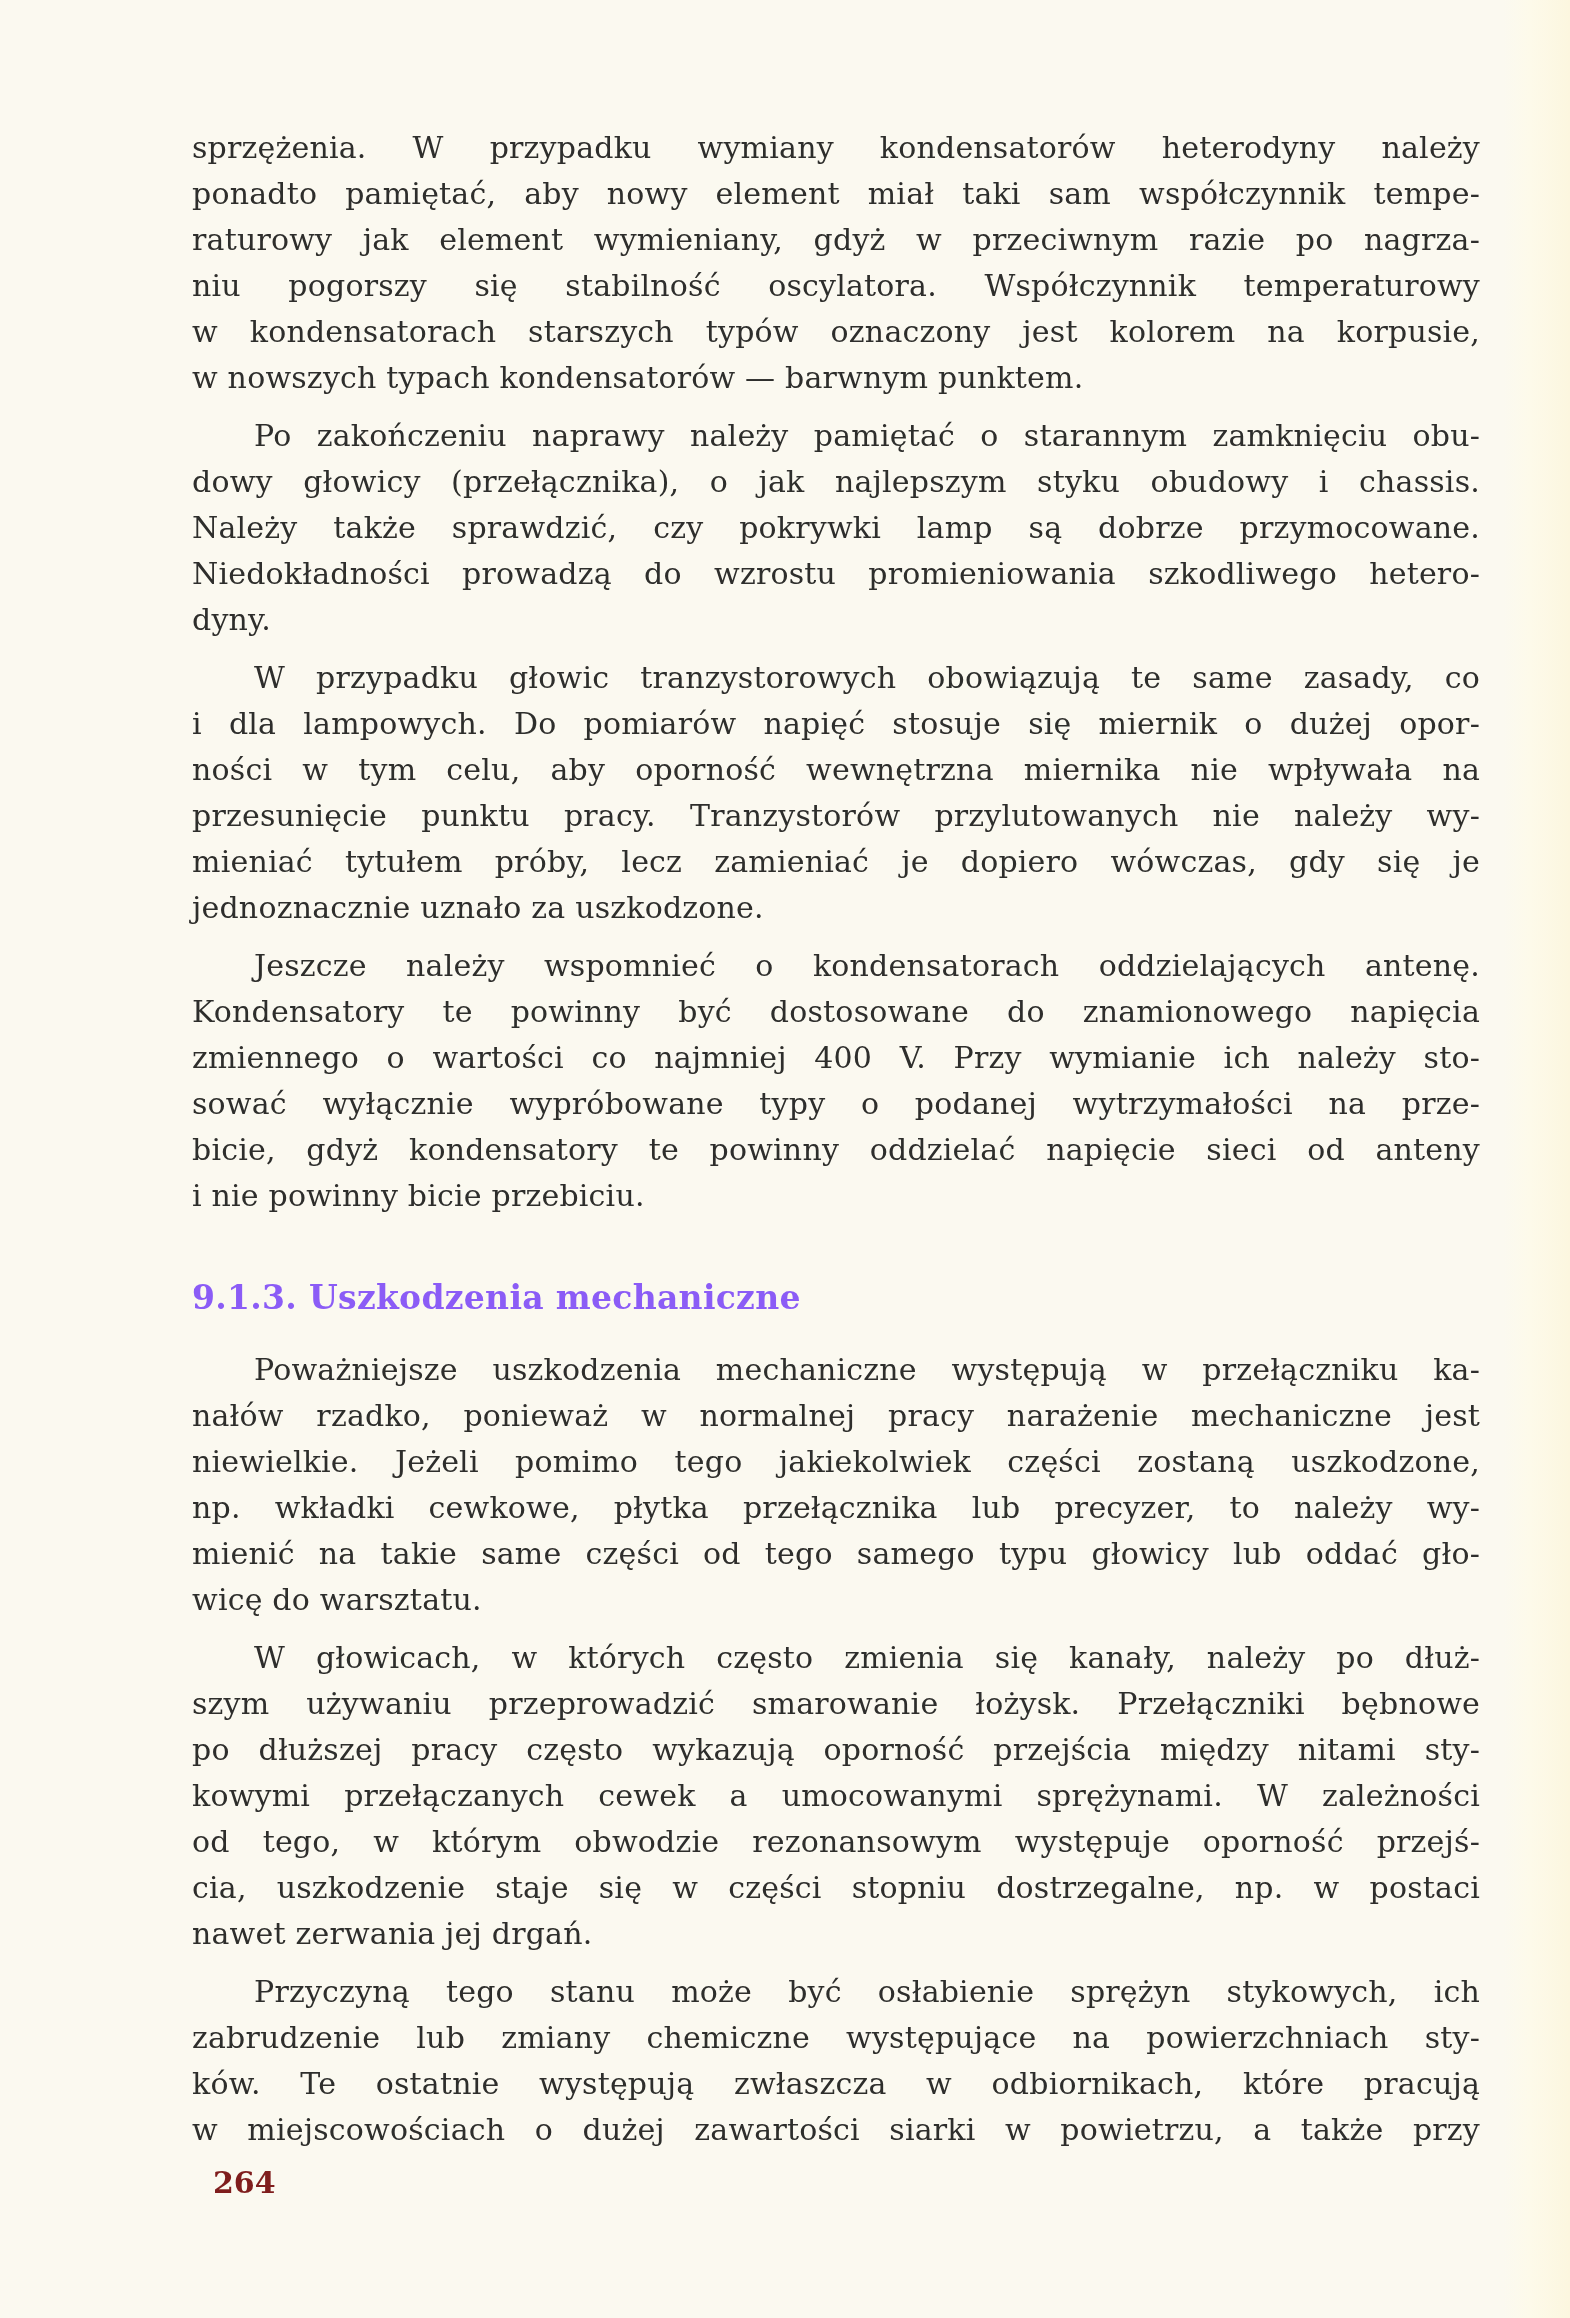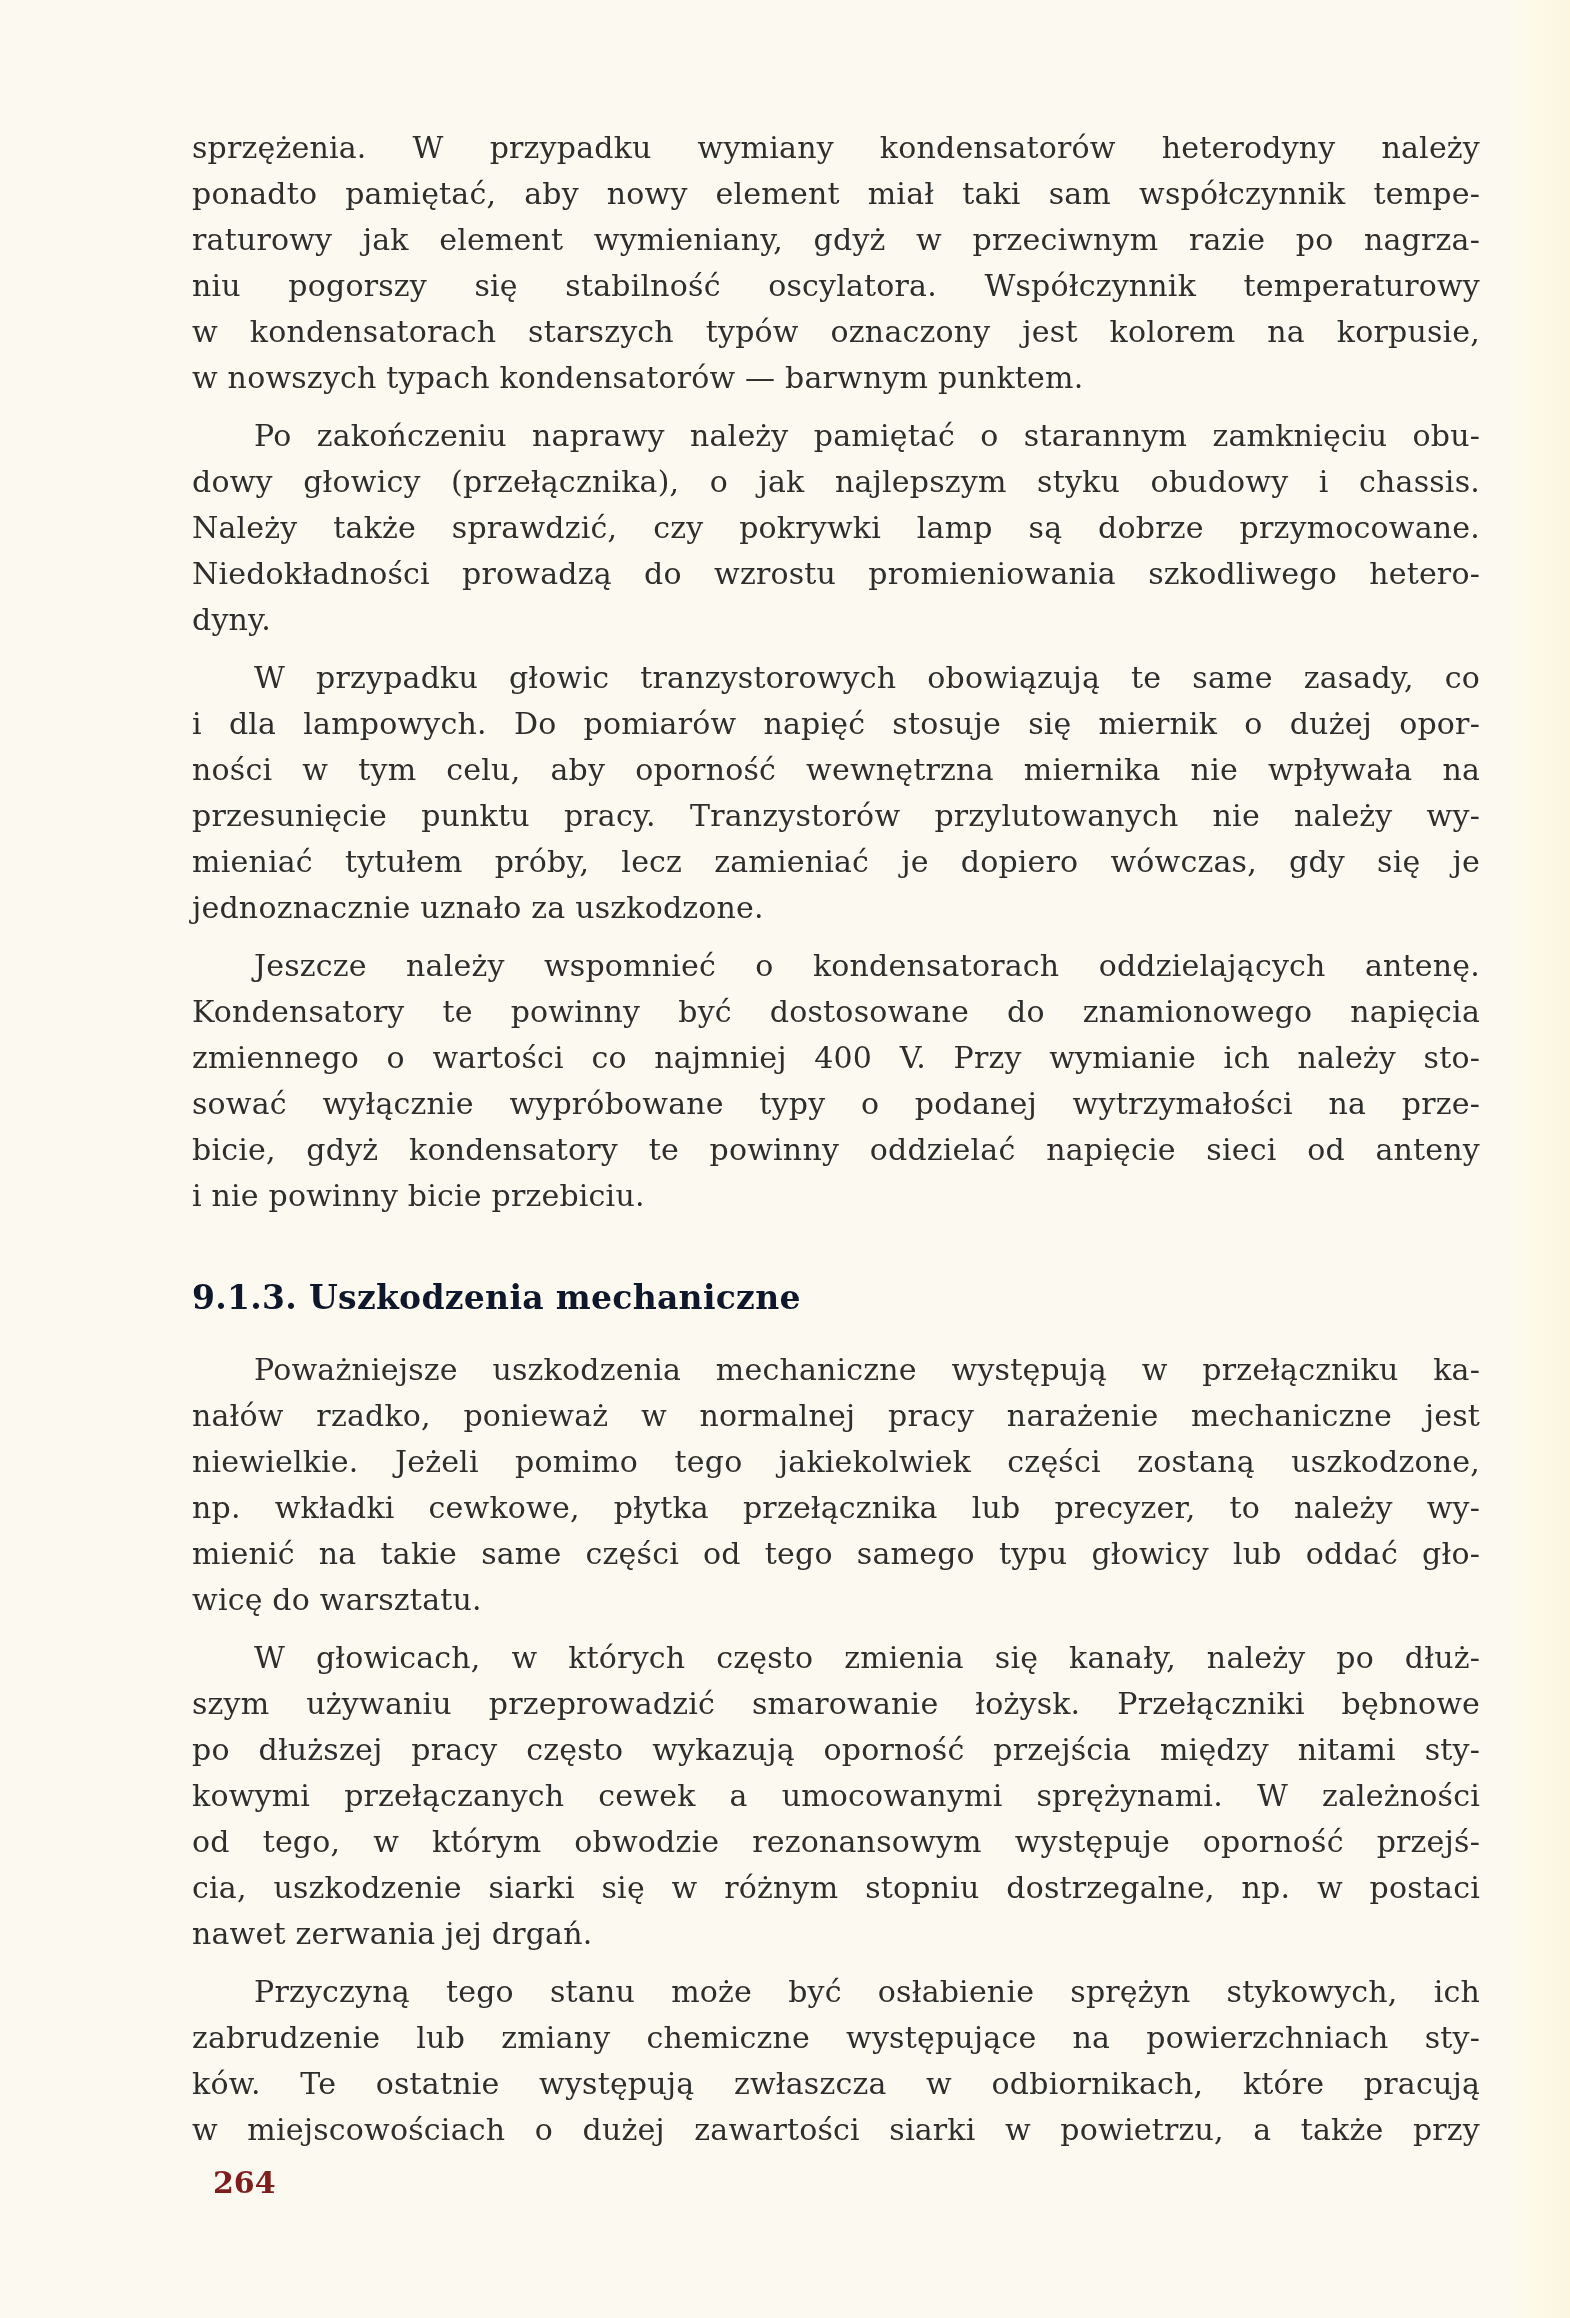--- a/index.html
+++ b/index.html
@@ -37,21 +37,21 @@
   .line.last { text-align-last: left; }
   .line.indent { padding-left: 62px; margin-top: 12px; }
   .gap-heading-before { height: 50px; }
   .heading {
     display: block;
     font-family: "DejaVu Serif", "Liberation Serif", serif;
     font-weight: bold;
     font-size: 33px;
     height: 57px;
     line-height: 57px;
-    color: #0f172a;
+    color: #8b5cf6;
     letter-spacing: 0.3px;
   }
   .gap-heading-after { height: 8.6px; }
   .page-number {
     position: absolute;
     left: 213px;
     top: 2165px;
     font-size: 30px;
     font-weight: bold;
     color: #7f1d1d;
@@ -114,21 +114,21 @@
     <span class="line">mienić na takie same części od tego samego typu głowicy lub oddać gło-</span>
     <span class="line last">wicę do warsztatu.</span>
   </div>
 
   <div>
     <span class="line indent">W głowicach, w których często zmienia się kanały, należy po dłuż-</span>
     <span class="line">szym używaniu przeprowadzić smarowanie łożysk. Przełączniki bębnowe</span>
     <span class="line">po dłuższej pracy często wykazują oporność przejścia między nitami sty-</span>
     <span class="line">kowymi przełączanych cewek a umocowanymi sprężynami. W zależności</span>
     <span class="line">od tego, w którym obwodzie rezonansowym występuje oporność przejś-</span>
-    <span class="line">cia, uszkodzenie siarki się w różnym stopniu dostrzegalne, np. w postaci</span>
+    <span class="line">cia, uszkodzenie staje się w części stopniu dostrzegalne, np. w postaci</span>
     <span class="line last">nawet zerwania jej drgań.</span>
   </div>
 
   <div>
     <span class="line indent">Przyczyną tego stanu może być osłabienie sprężyn stykowych, ich</span>
     <span class="line">zabrudzenie lub zmiany chemiczne występujące na powierzchniach sty-</span>
     <span class="line">ków. Te ostatnie występują zwłaszcza w odbiornikach, które pracują</span>
     <span class="line">w miejscowościach o dużej zawartości siarki w powietrzu, a także przy</span>
   </div>
 </div>

